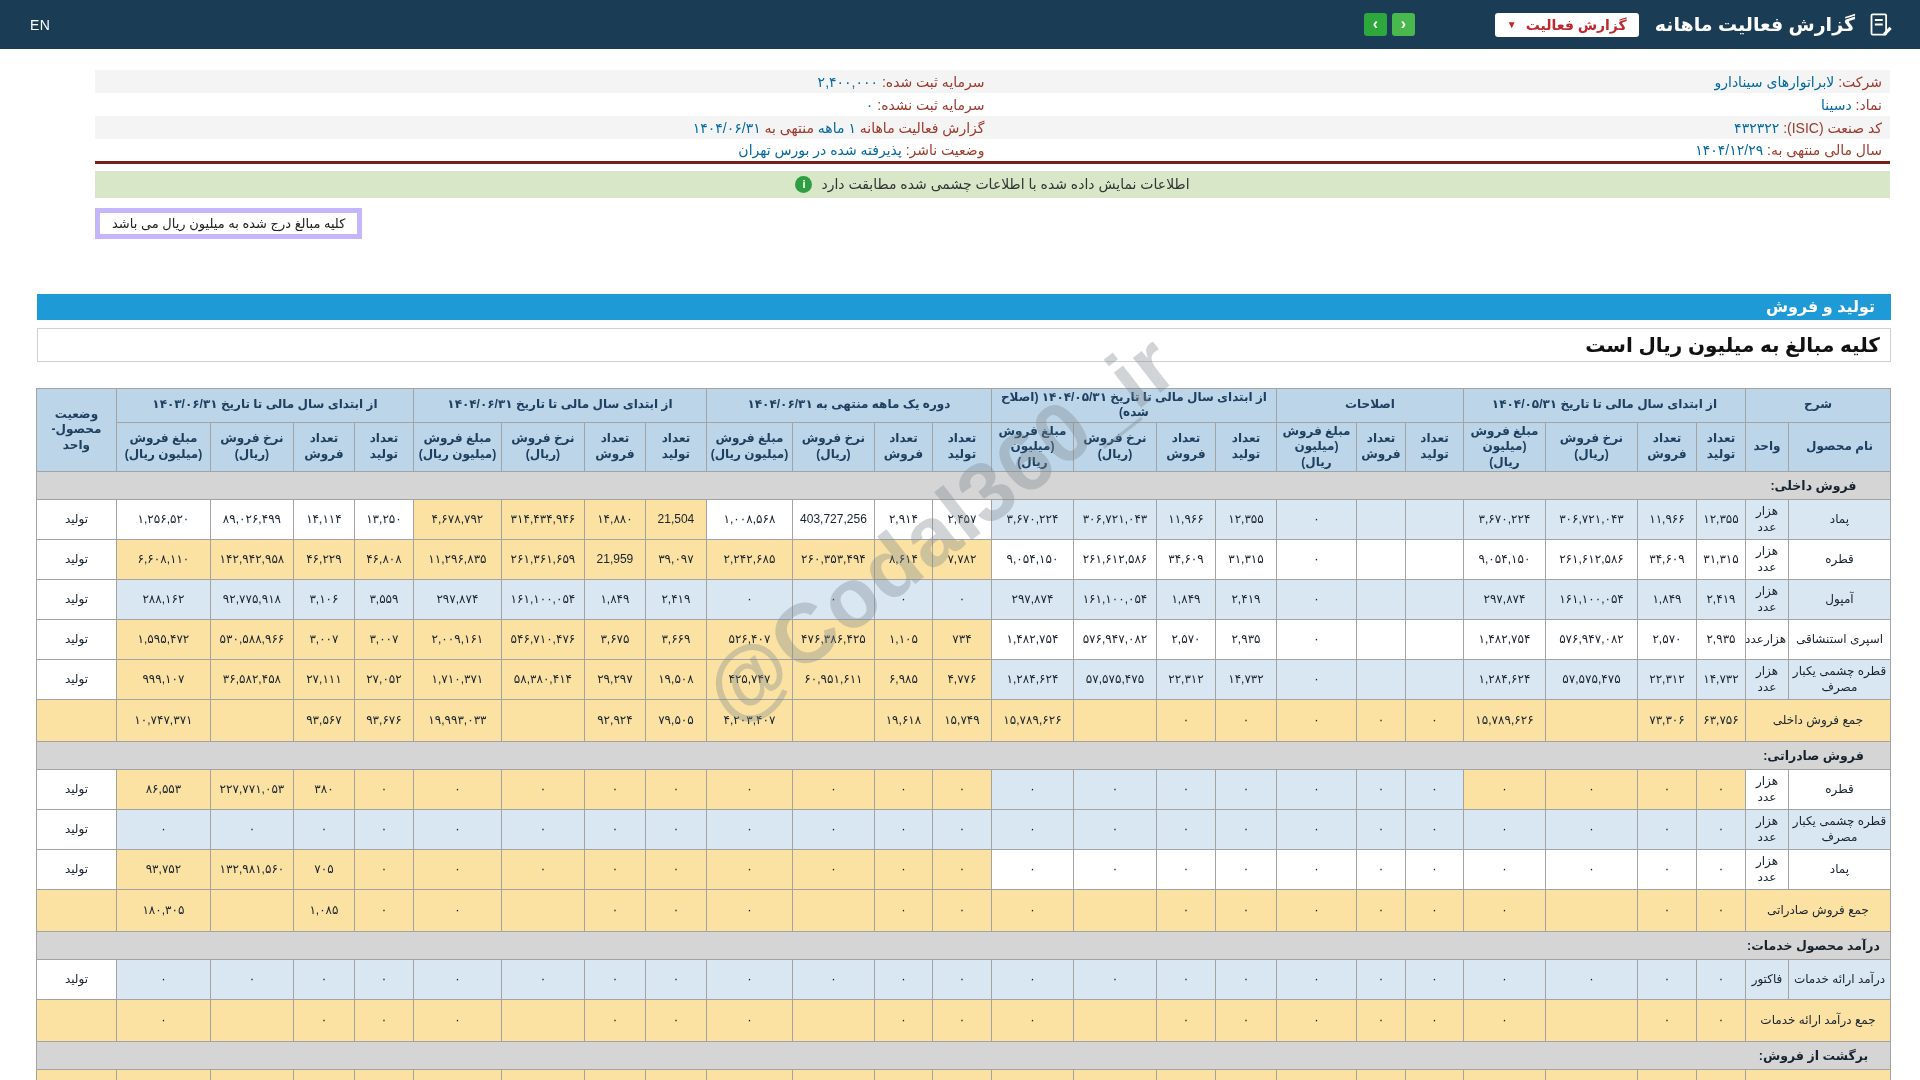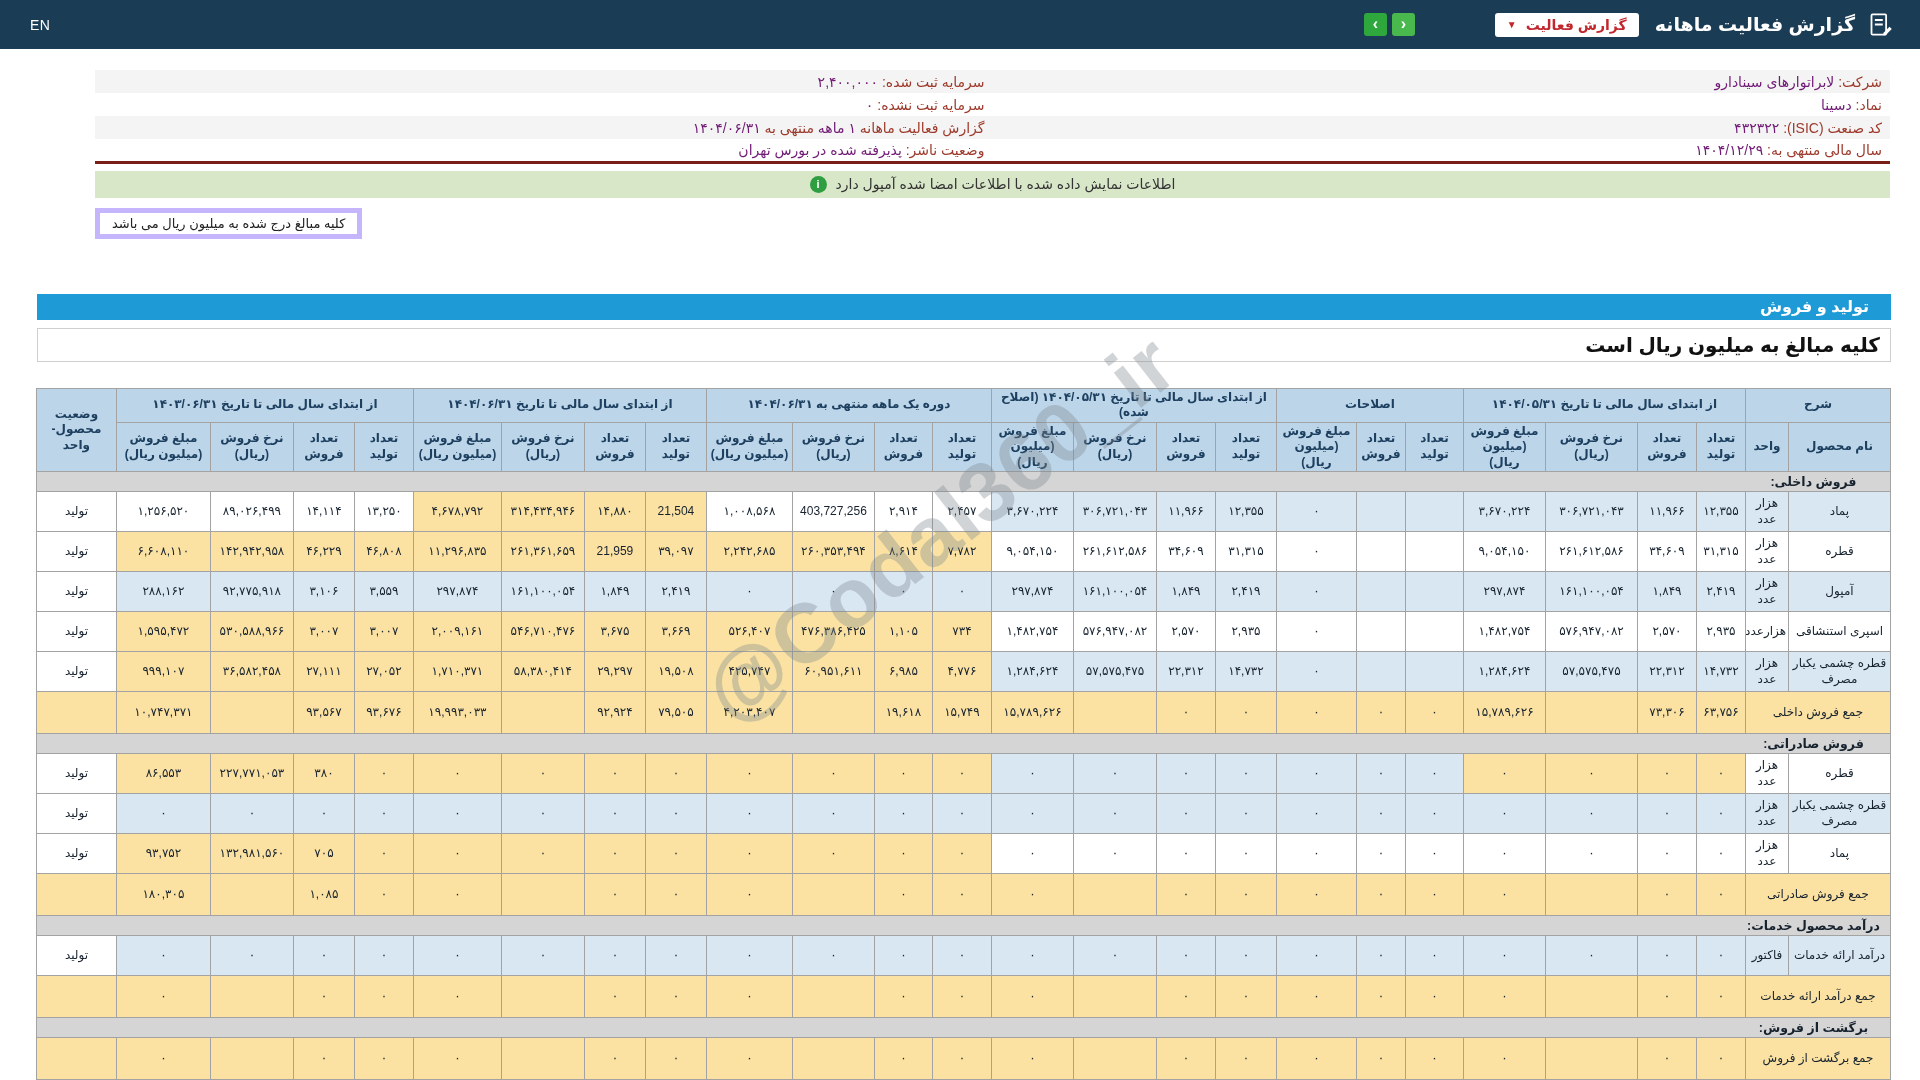--- a/index.html
+++ b/index.html
@@ -21,45 +21,45 @@
     display:flex;align-items:center;justify-content:center;cursor:pointer;padding:0 0 2px 0;line-height:1;}
   .nav-prev{background:#49b84d;}
   .nav-next{background:#2ea83c;}
   .tb-lang{margin-right:auto;font-size:14px;color:#fff;cursor:pointer;letter-spacing:.5px;}
   
   .info-table{border-collapse:collapse;margin:21px 30px 0 95px;width:1795px;border-bottom:3px solid #7a1f16;font-size:14px;}
   .info-table tr:nth-child(odd){background:#f4f4f4;}
   .info-table tr:nth-child(even){background:#fff;}
   .info-table td{padding:1px 8px;height:23px;width:50%;}
   .lbl{color:#9d392b;margin-top:28px;}
-  .val{color:#701a75;}
+  .val{color:#0369a1;}
   
   .signed-bar{margin:7px 30px 0 95px;background:#d9e7c9;height:27px;display:flex;align-items:center;
     justify-content:center;gap:9px;font-size:14px;color:#333;}
   .info-icon{width:17px;height:17px;border-radius:50%;background:#2e9e41;color:#fff;font-size:11px;
     font-weight:bold;display:flex;align-items:center;justify-content:center;flex:0 0 auto;}
   
   .note-row{display:flex;margin:10px 30px 0 95px;}
   .note-box{margin-right:auto;border:5px solid #c4b5fd;background:#fff;padding:3px 12px;font-size:13px;color:#222;}
   
   .section-bar{margin:55px 29px 0 37px;height:26px;background:#1e9bd7;color:#fff;font-size:16px;font-weight:bold;
-    display:flex;align-items:center;padding-right:22px;}
+    display:flex;align-items:center;padding-right:16px;}
   .unit-note2{margin:8px 29px 0 37px;border:1px solid #cfcfcf;background:#fff;padding:4px 10px;
     font-size:20px;font-weight:bold;color:#111;}
   
   .main-table{margin:26px 29px 0 37px;border-collapse:collapse;table-layout:fixed;width:1854px;}
   .main-table th,.main-table td{border:1px solid #a3a3a3;text-align:center;vertical-align:middle;padding:1px 2px;
     overflow:hidden;}
   .main-table thead th{background:#bcd5e8;color:#1d3f60;font-size:12px;font-weight:bold;line-height:1.3;}
   .main-table thead tr:first-child{height:20px;}
   .main-table thead tr:last-child{height:42px;}
   .main-table tbody td{font-size:12px;color:#16222e;line-height:1.3;}
   tr.data{height:40px;}
   tr.sum{height:42px;}
-  tr.sec{height:20px;}
+  tr.sec{height:28px;}
   .sec td{background:#d5d5d5;text-align:right;padding-right:4px;}
   .sec-label{font-weight:bold;font-size:12.5px;max-width:145px;text-align:center;}
   .prod{font-size:12.5px;}
   .sum-label{font-weight:normal;font-size:12.5px;}
   .c-blue{background:#d9e7f3;}
   .c-white{background:#ffffff;}
   .c-wheat{background:#fbe2a2;}
   
   .watermark{position:absolute;top:480px;left:655px;font-size:84px;font-weight:bold;color:#7d8790;opacity:.35;
     transform:rotate(-38deg);direction:ltr;letter-spacing:1px;pointer-events:none;z-index:6;white-space:nowrap;}
@@ -102,21 +102,21 @@
       <td><span class="lbl">گزارش فعالیت ماهانه</span> <span class="val">۱ ماهه</span> <span class="lbl">منتهی به</span> <span class="val">۱۴۰۴/۰۶/۳۱</span></td>
     </tr>
     <tr>
       <td><span class="lbl">سال مالی منتهی به:</span> <span class="val">۱۴۰۴/۱۲/۲۹</span></td>
       <td><span class="lbl">وضعیت ناشر:</span> <span class="val">پذیرفته شده در بورس تهران</span></td>
     </tr>
   </tbody>
 </table>
 
 <div class="signed-bar">
-  <span>اطلاعات نمایش داده شده با اطلاعات امضا شده آمپول دارد</span>
+  <span>اطلاعات نمایش داده شده با اطلاعات چشمی شده مطابقت دارد</span>
   <span class="info-icon">i</span>
 </div>
 
 <div class="note-row">
   <div class="note-box">کلیه مبالغ درج شده به میلیون ریال می باشد</div>
 </div>
 
 <div class="section-bar">تولید و فروش</div>
 <div class="unit-note2">کلیه مبالغ به میلیون ریال است</div>
 

